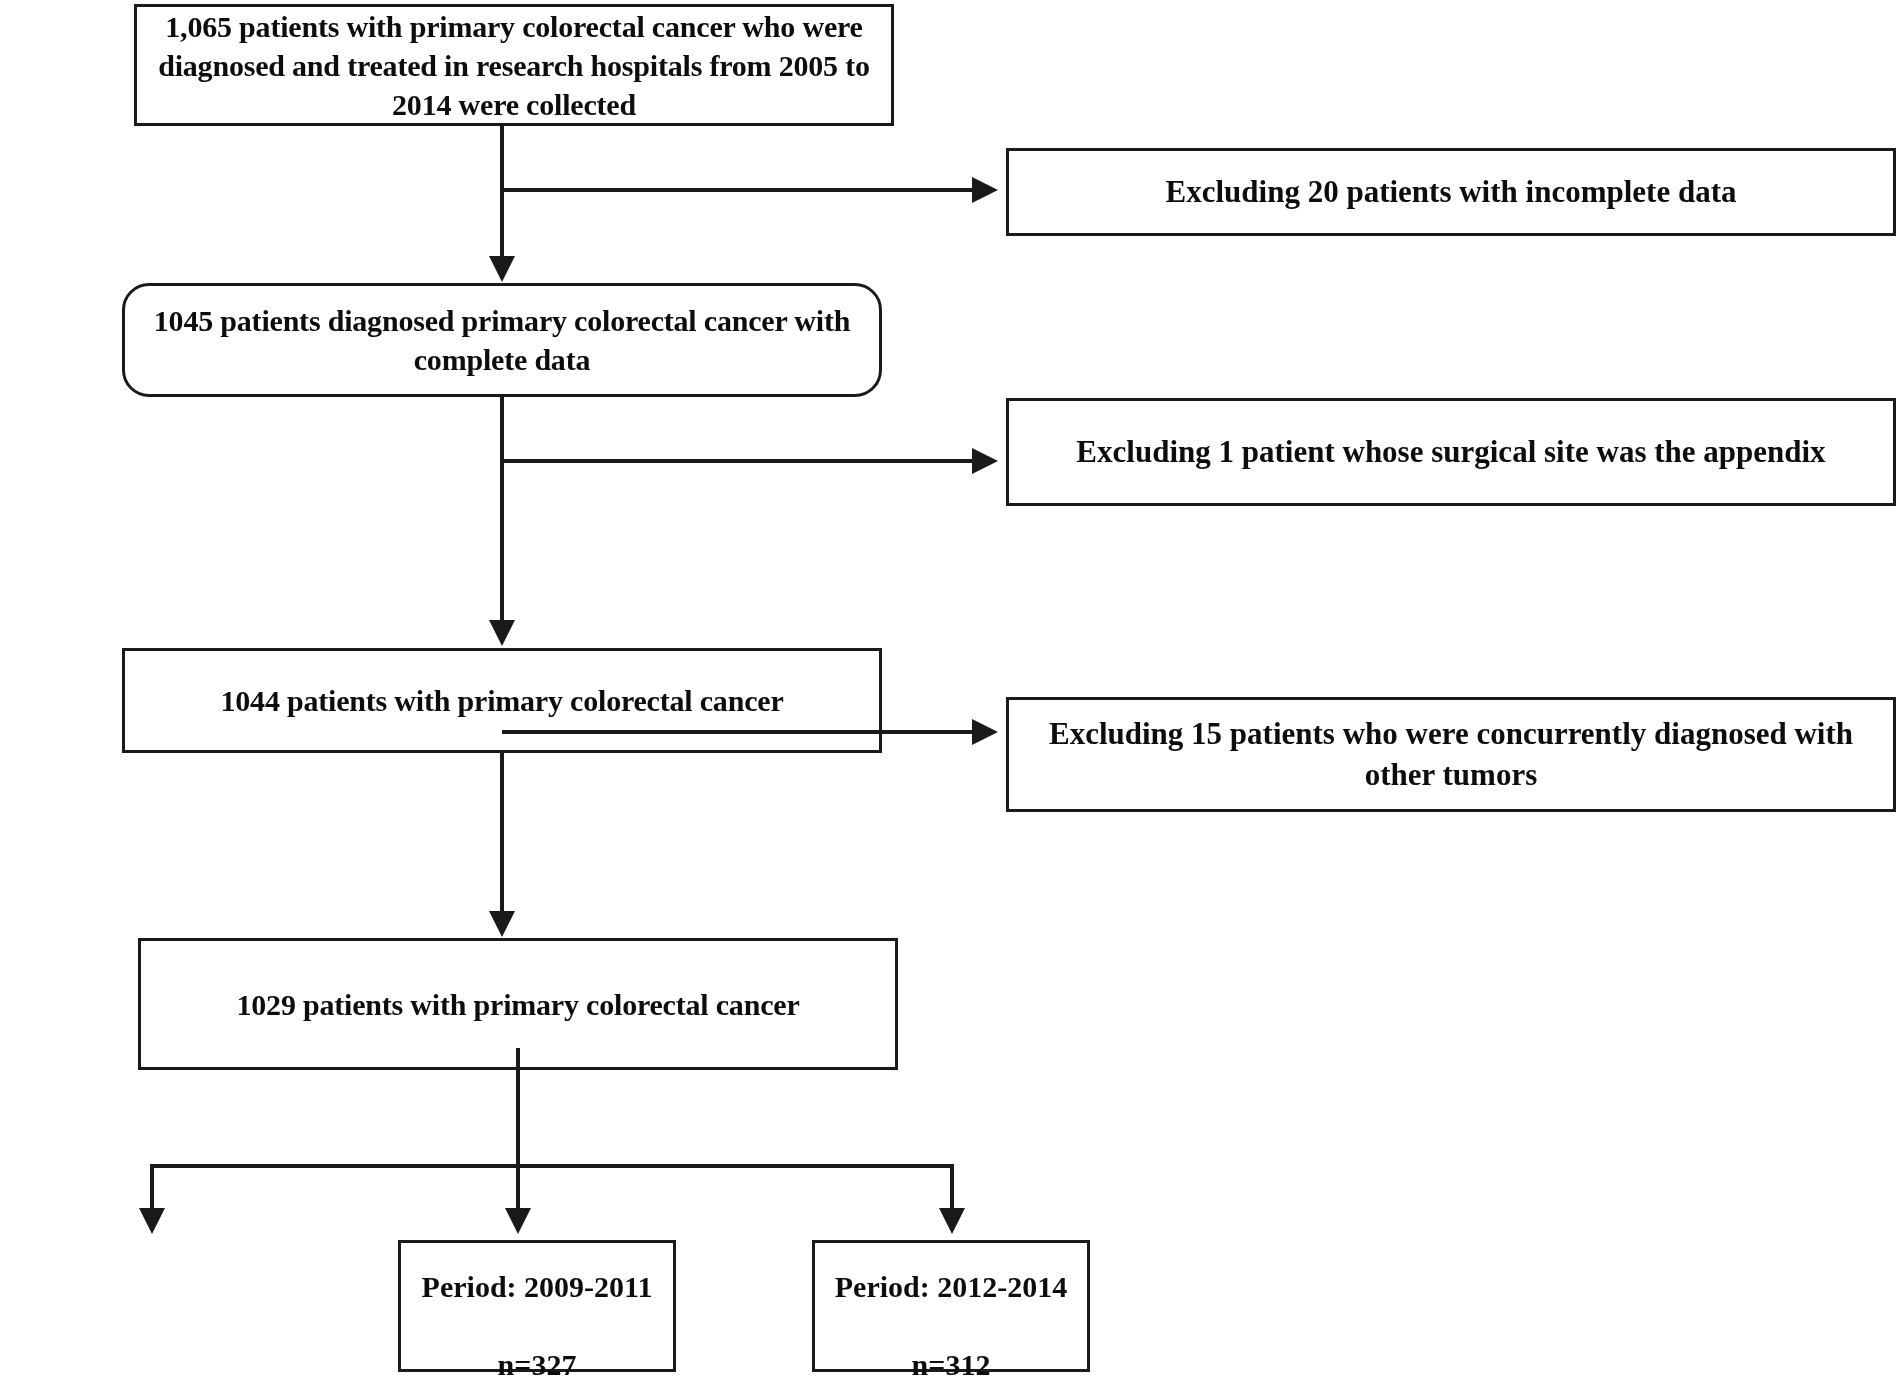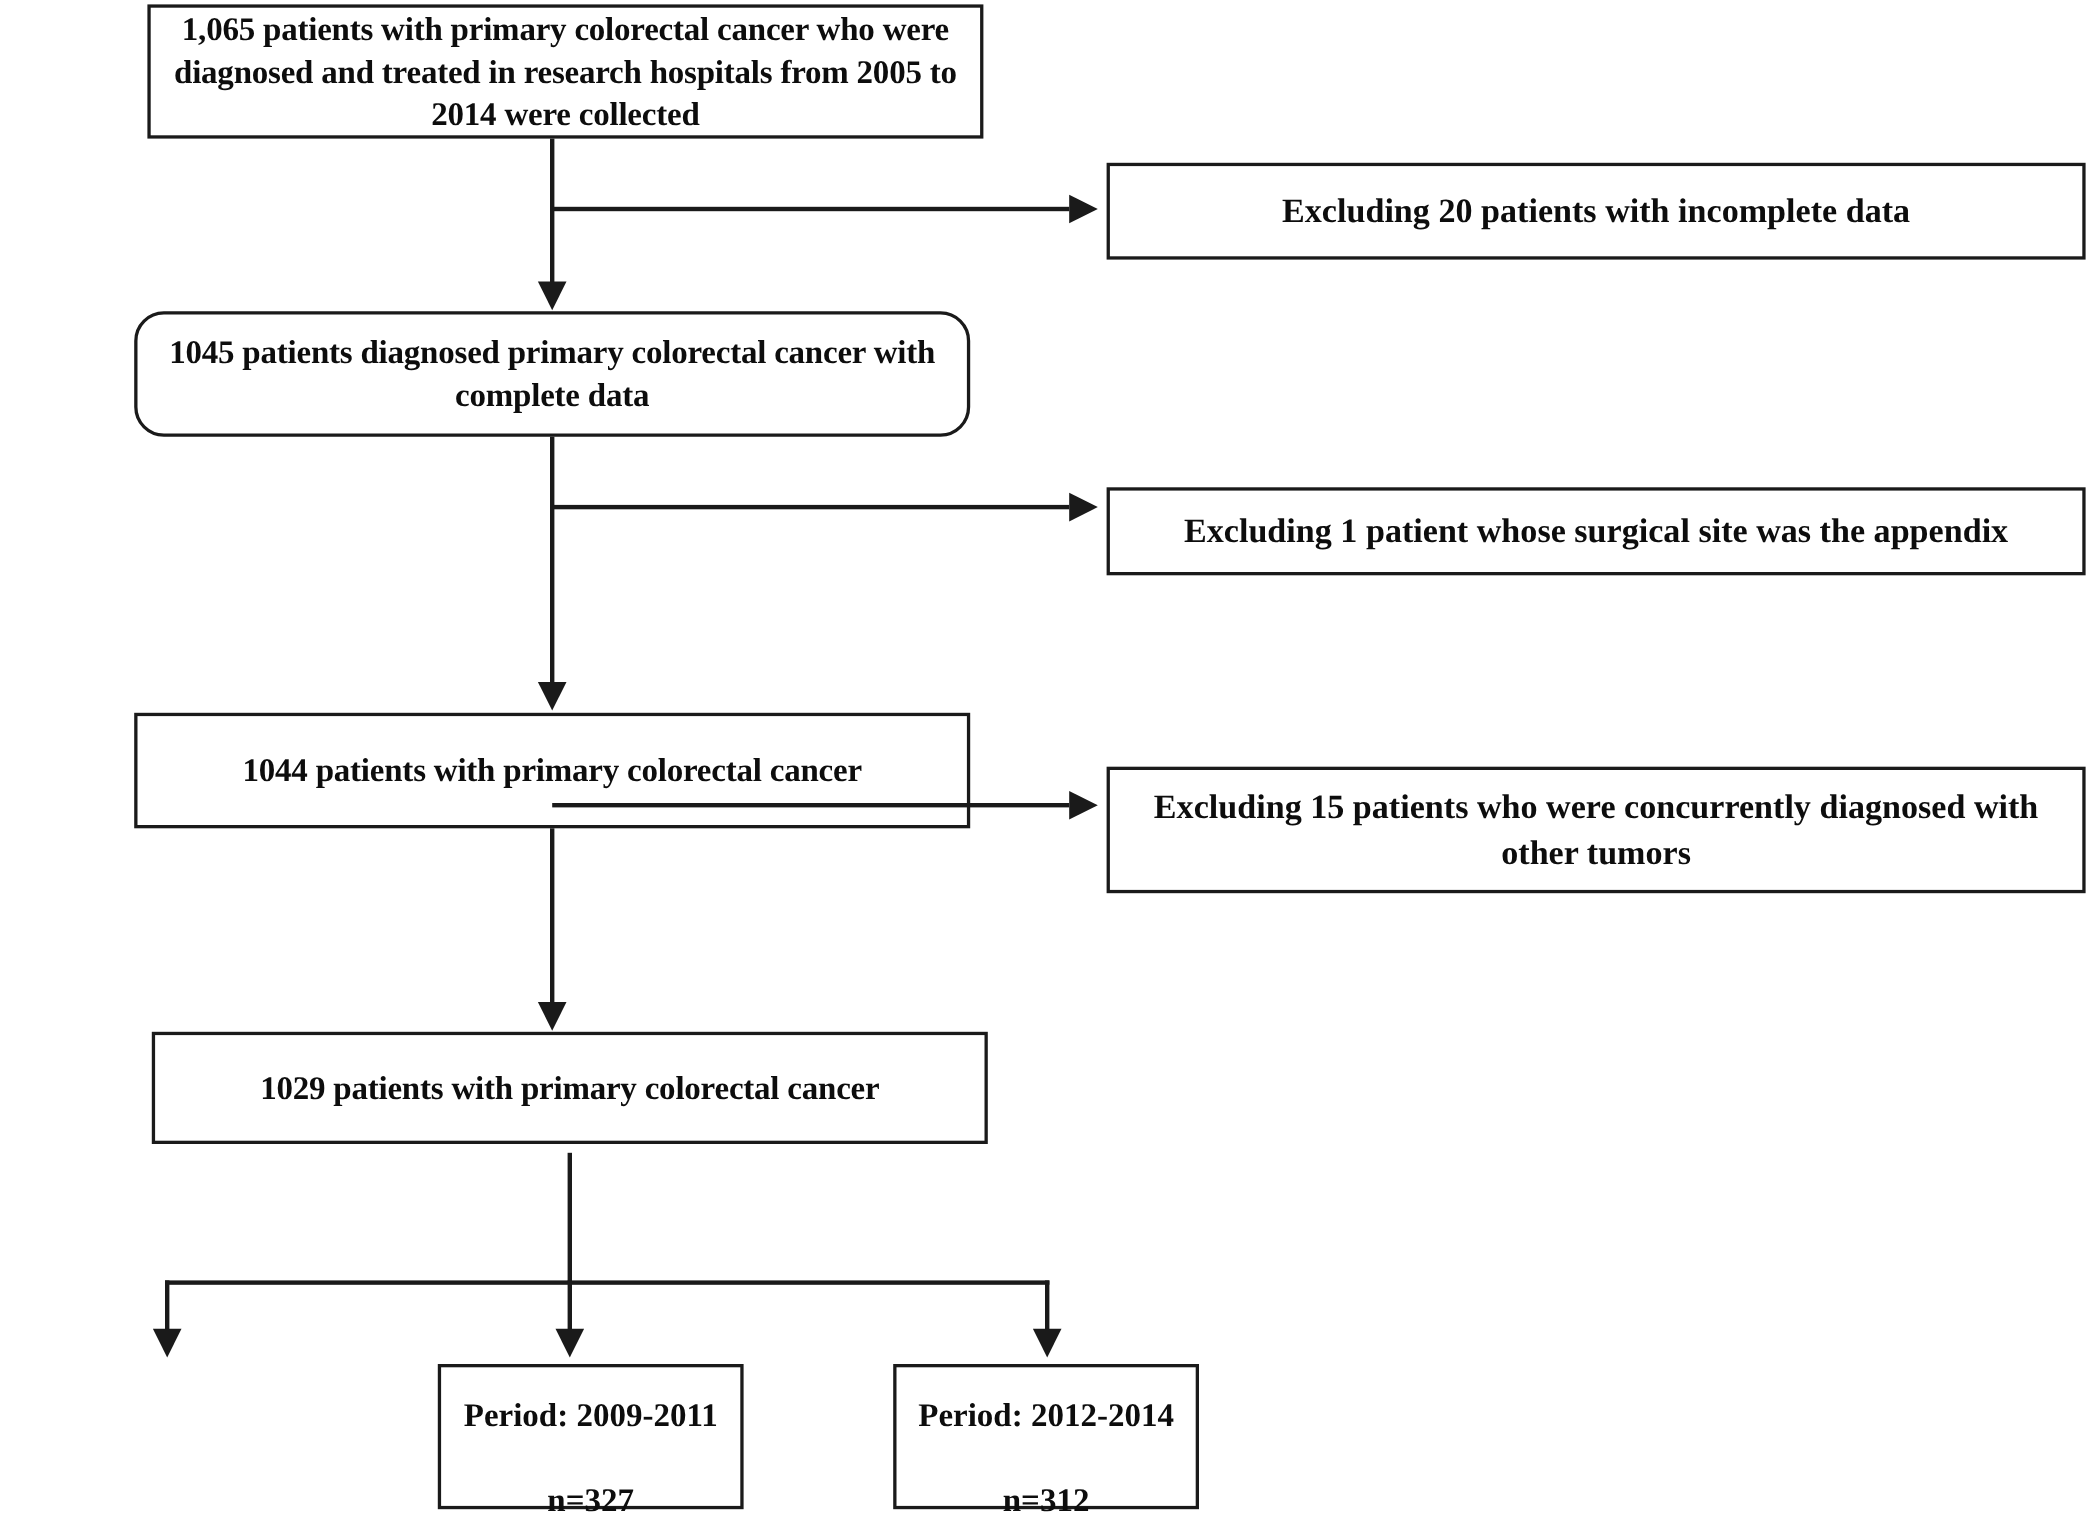--- a/index.html
+++ b/index.html
@@ -102,40 +102,40 @@
   <div class="box main-box" style="left:122px; top:283px; width:760px; height:114px;border-radius:27px;">
     <span class="txt">1045 patients  diagnosed primary colorectal cancer with complete data</span>
   </div>
 
   <div class="vline" style="left:500px; top:397px; height:225px;"></div>
   <div class="arrow-down" style="left:489px; top:620px;"></div>
 
   <div class="hline" style="left:502px; top:459px; width:470px;"></div>
   <div class="arrow-right" style="left:972px; top:448px;"></div>
 
-  <div class="box excl-box" style="left:1006px; top:443px; width:890px; height:80px;text-align:center;">
+  <div class="box excl-box" style="left:1006px; top:398px; width:890px; height:108px;text-align:center;">
     <span class="txt">Excluding 1 patient whose surgical site was the appendix</span>
   </div>
 
   <div class="box main-box" style="left:122px; top:648px; width:760px; height:105px;">
     <span class="txt">1044 patients with primary colorectal cancer</span>
   </div>
 
   <div class="vline" style="left:500px; top:753px; height:160px;"></div>
 
   <div class="arrow-down" style="left:489px; top:911px;"></div>
 
   <div class="hline" style="left:502px; top:730px; width:470px;"></div>
   <div class="arrow-right" style="left:972px; top:719px;"></div>
 
   <div class="box excl-box" style="left:1006px; top:697px; width:890px; height:115px;align-items:center;">
     <span class="txt">Excluding 15 patients who were concurrently diagnosed with other tumors</span>
   </div>
 
-  <div class="box main-box" style="left:138px; top:938px; width:760px; height:102px;">
+  <div class="box main-box" style="left:138px; top:938px; width:760px; height:132px;">
     <span class="txt">1029 patients with primary colorectal cancer</span>
   </div>
 
   <div class="vline" style="left:516px; top:1048px; height:118px;"></div>
 
   <div class="hline" style="left:150px; top:1164px; width:804px;"></div>
 
   <div class="vline" style="left:150px; top:1164px; height:48px;"></div>
   <div class="arrow-down" style="left:139px; top:1208px;"></div>
 

